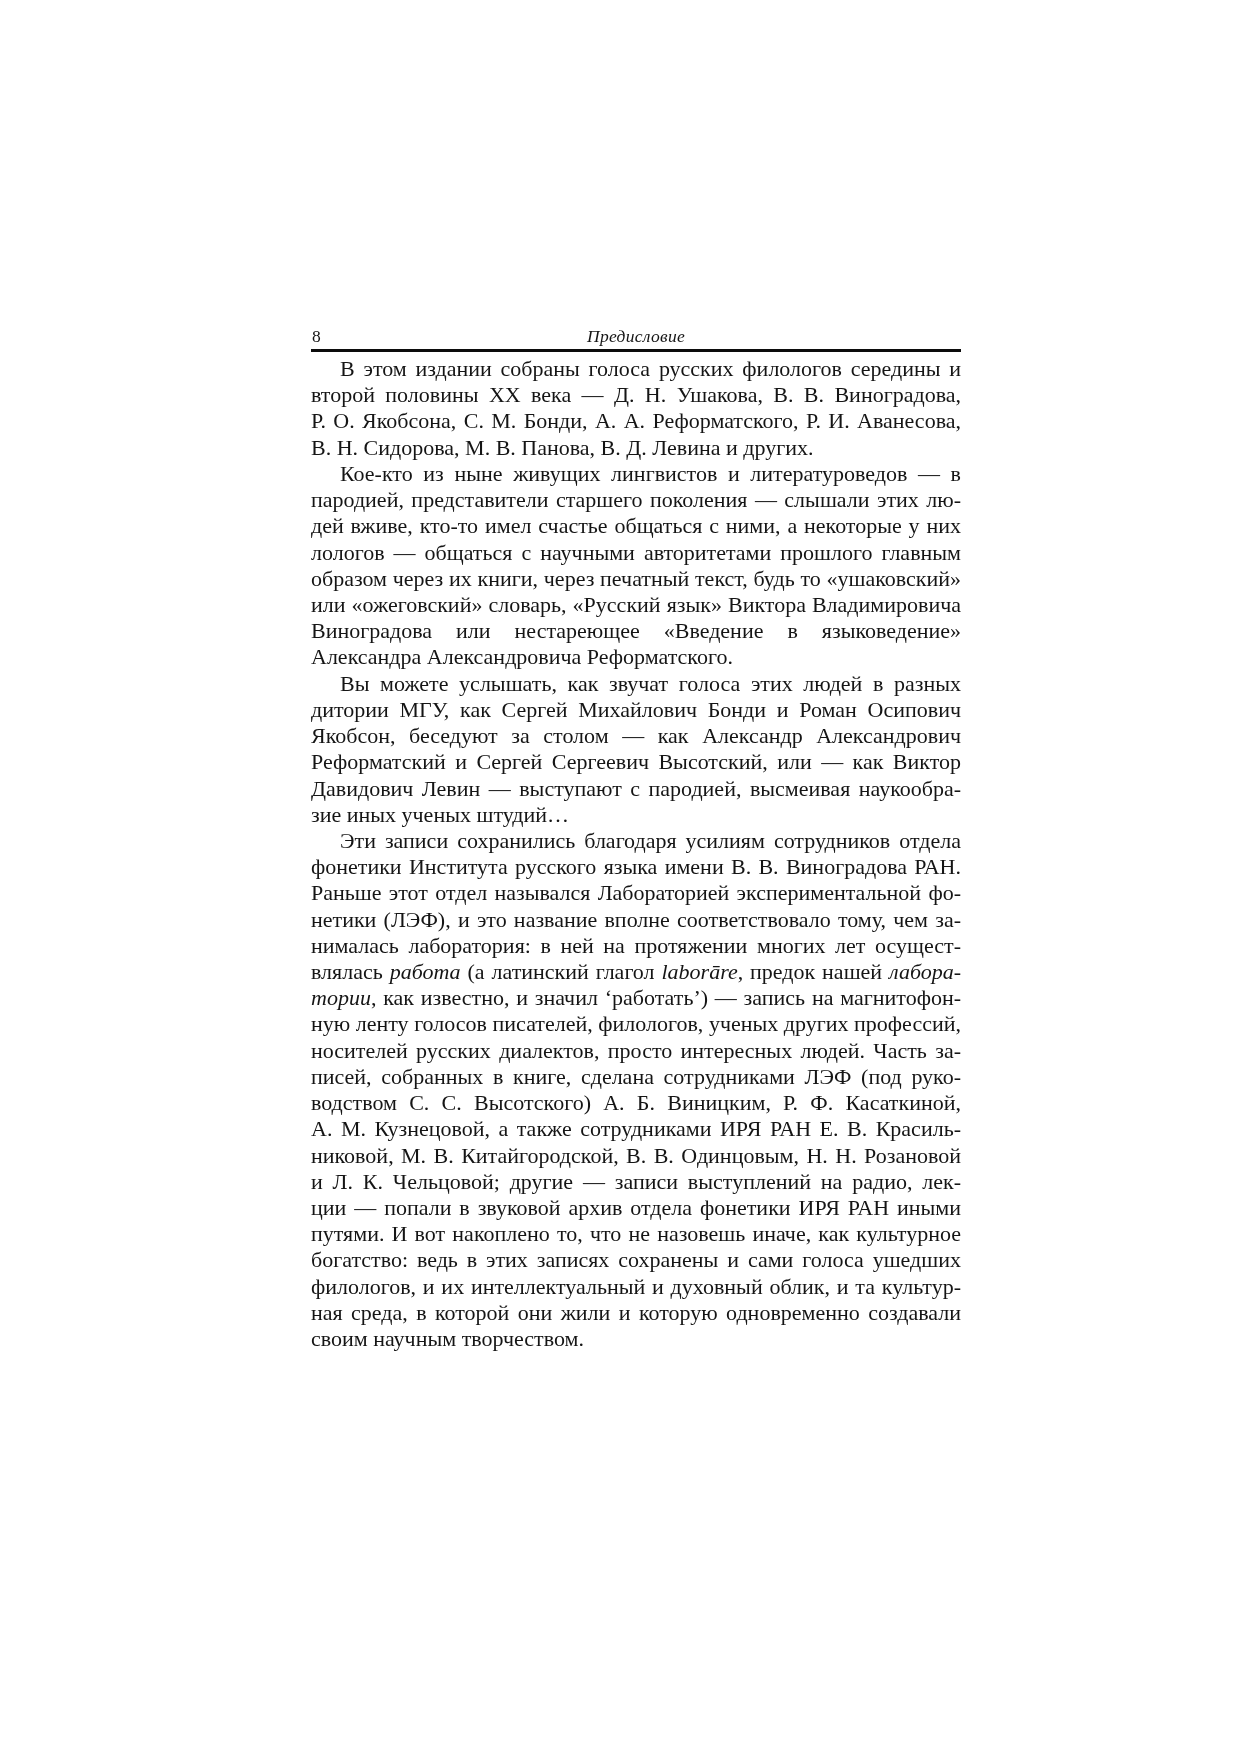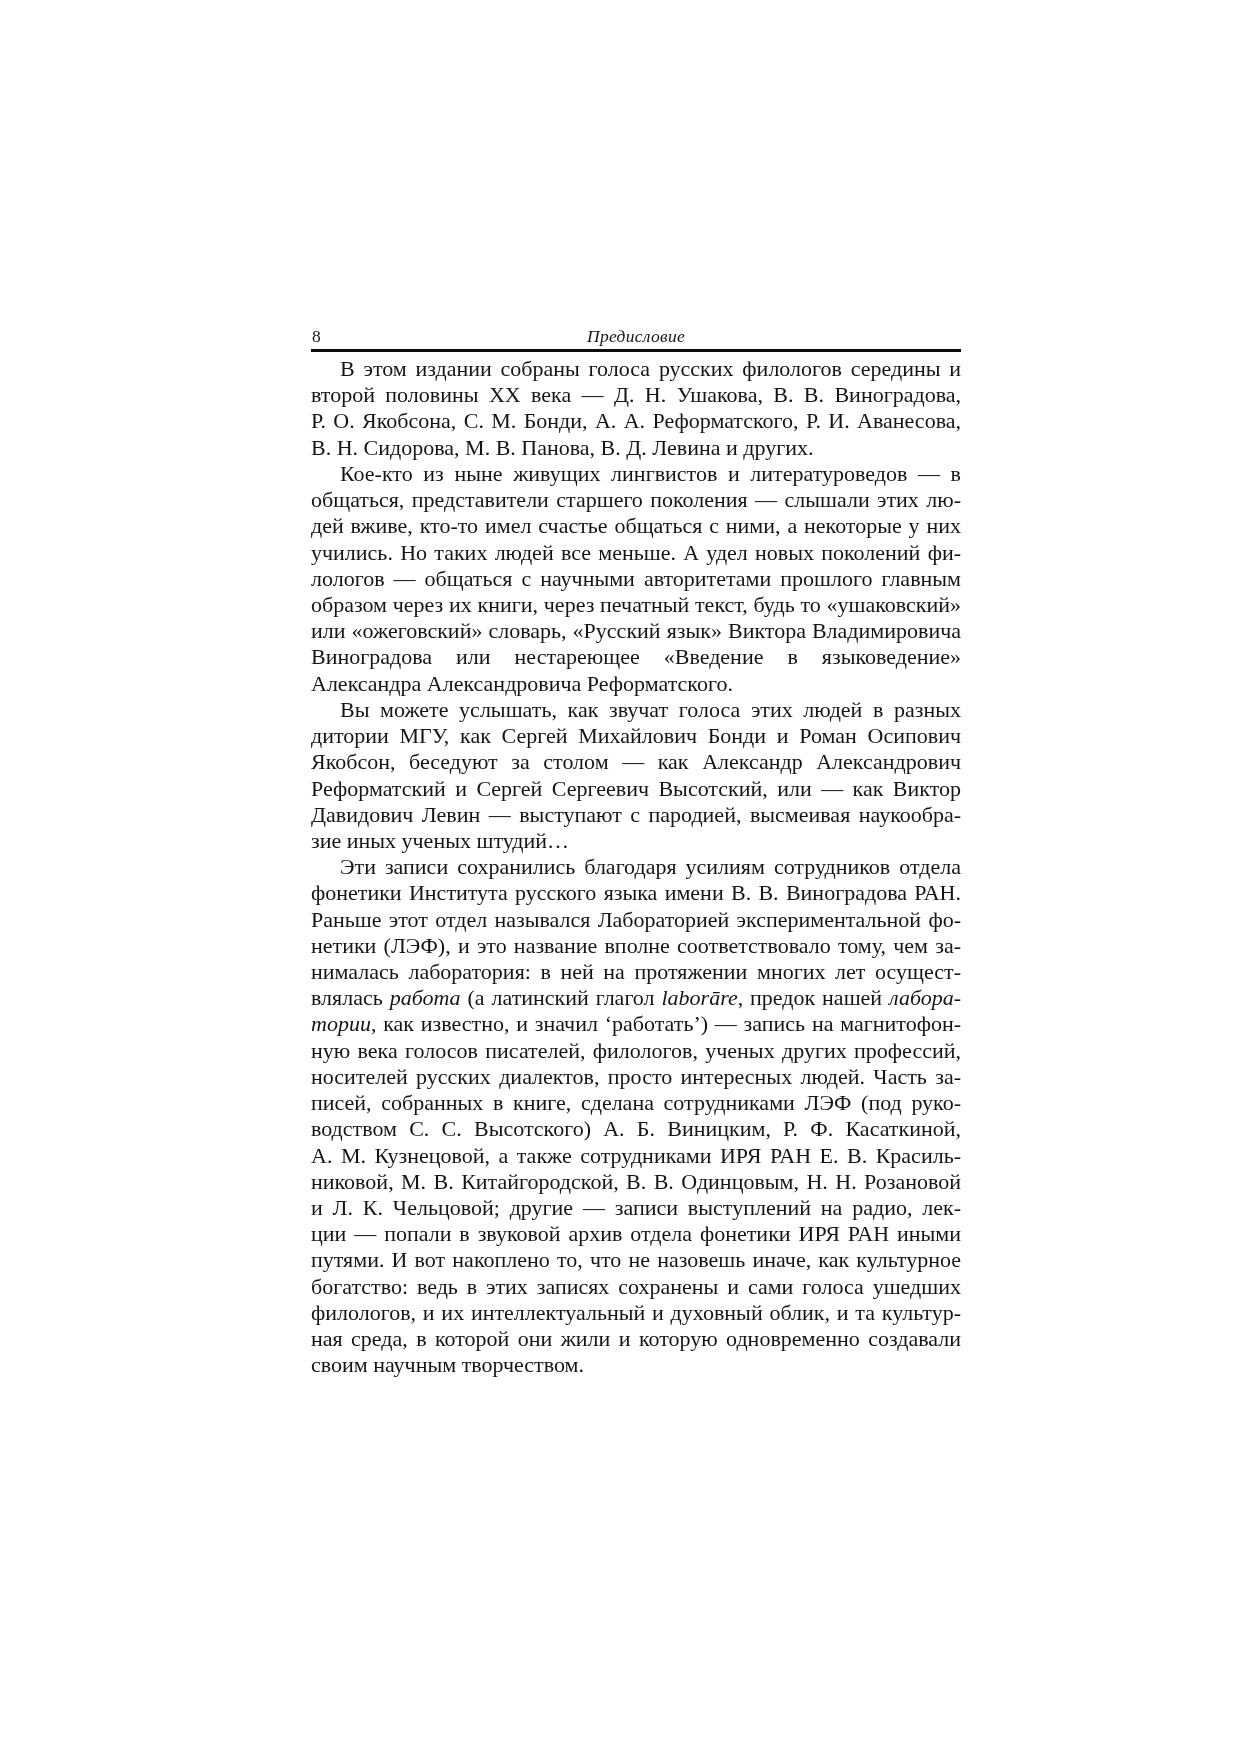--- a/index.html
+++ b/index.html
@@ -74,23 +74,22 @@
     <div class="header-rule"></div>
     <div class="body-text">
         <div class="para">
           <div class="line first"><span>В этом издании собраны голоса русских филологов середины и</span></div>
           <div class="line"><span>второй половины XX века — Д. Н. Ушакова, В. В. Виноградова,</span></div>
           <div class="line"><span>Р. О. Якобсона, С. М. Бонди, А. А. Реформатского, Р. И. Аванесова,</span></div>
           <div class="line last"><span>В. Н. Сидорова, М. В. Панова, В. Д. Левина и других.</span></div>
         </div>
         <div class="para">
           <div class="line first"><span>Кое-кто из ныне живущих лингвистов и литературоведов — в</span></div>
-          <div class="line"><span>общаться, представители старшего поколения — слышали этих лю-</span></div>
+          <div class="line"><span>пародией, представители старшего поколения — слышали этих лю-</span></div>
           <div class="line"><span>дей вживе, кто-то имел счастье общаться с ними, а некоторые у них</span></div>
-          <div class="line"><span>учились. Но таких людей все меньше. А удел новых поколений фи-</span></div>
           <div class="line"><span>лологов — общаться с научными авторитетами прошлого главным</span></div>
           <div class="line"><span>образом через их книги, через печатный текст, будь то «ушаковский»</span></div>
           <div class="line"><span>или «ожеговский» словарь, «Русский язык» Виктора Владимировича</span></div>
           <div class="line"><span>Виноградова или нестареющее «Введение в языковедение»</span></div>
           <div class="line last"><span>Александра Александровича Реформатского.</span></div>
         </div>
         <div class="para">
           <div class="line first"><span>Вы можете услышать, как звучат голоса этих людей в разных</span></div>
           <div class="line"><span>дитории МГУ, как Сергей Михайлович Бонди и Роман Осипович</span></div>
           <div class="line"><span>Якобсон, беседуют за столом — как Александр Александрович</span></div>
@@ -99,21 +98,21 @@
           <div class="line last"><span>зие иных ученых штудий…</span></div>
         </div>
         <div class="para">
           <div class="line first"><span>Эти записи сохранились благодаря усилиям сотрудников отдела</span></div>
           <div class="line"><span>фонетики Института русского языка имени В. В. Виноградова РАН.</span></div>
           <div class="line"><span>Раньше этот отдел назывался Лабораторией экспериментальной фо-</span></div>
           <div class="line"><span>нетики (ЛЭФ), и это название вполне соответствовало тому, чем за-</span></div>
           <div class="line"><span>нималась лаборатория: в ней на протяжении многих лет осущест-</span></div>
           <div class="line"><span>влялась </span><i>работа</i><span> (а латинский глагол </span><i>laborāre</i><span>, предок нашей </span><i>лабора-</i></div>
           <div class="line"><i>тории</i><span>, как известно, и значил ‘работать’) — запись на магнитофон-</span></div>
-          <div class="line"><span>ную века голосов писателей, филологов, ученых других профессий,</span></div>
+          <div class="line"><span>ную ленту голосов писателей, филологов, ученых других профессий,</span></div>
           <div class="line"><span>носителей русских диалектов, просто интересных людей. Часть за-</span></div>
           <div class="line"><span>писей, собранных в книге, сделана сотрудниками ЛЭФ (под руко-</span></div>
           <div class="line"><span>водством С. С. Высотского) А. Б. Виницким, Р. Ф. Касаткиной,</span></div>
           <div class="line"><span>А. М. Кузнецовой, а также сотрудниками ИРЯ РАН Е. В. Красиль-</span></div>
           <div class="line"><span>никовой, М. В. Китайгородской, В. В. Одинцовым, Н. Н. Розановой</span></div>
           <div class="line"><span>и Л. К. Чельцовой; другие — записи выступлений на радио, лек-</span></div>
           <div class="line"><span>ции — попали в звуковой архив отдела фонетики ИРЯ РАН иными</span></div>
           <div class="line"><span>путями. И вот накоплено то, что не назовешь иначе, как культурное</span></div>
           <div class="line"><span>богатство: ведь в этих записях сохранены и сами голоса ушедших</span></div>
           <div class="line"><span>филологов, и их интеллектуальный и духовный облик, и та культур-</span></div>

